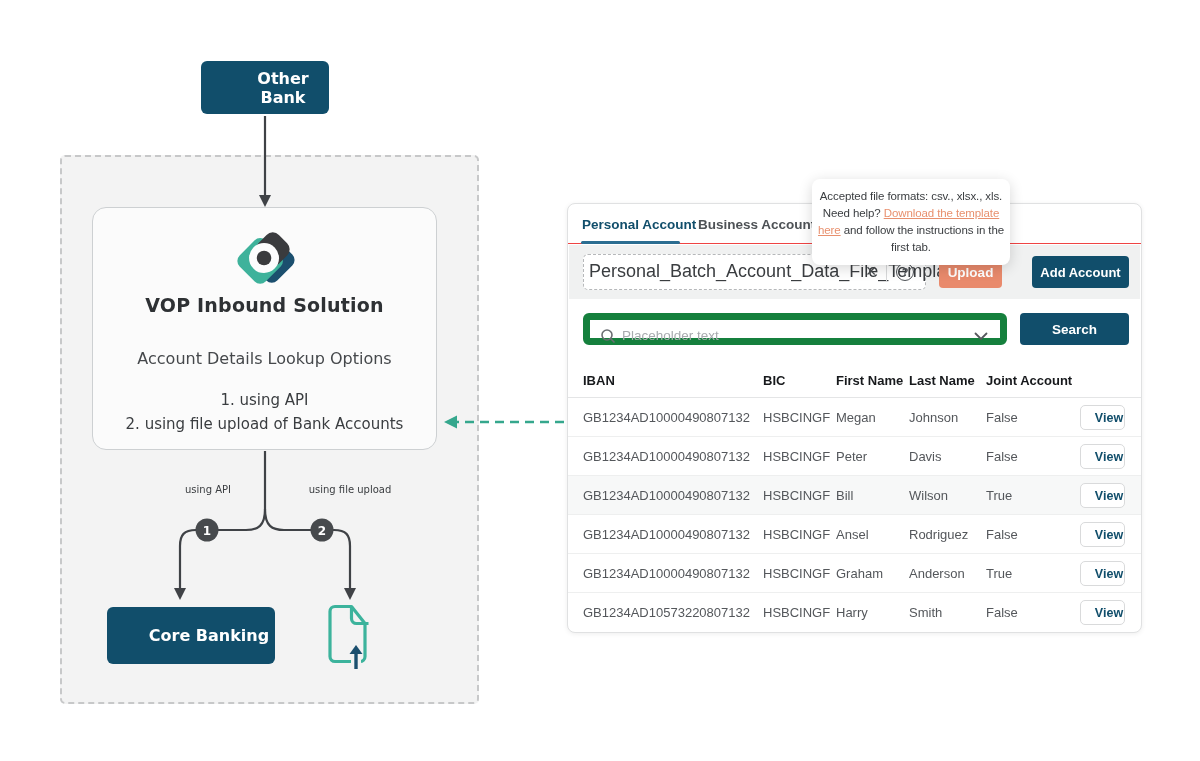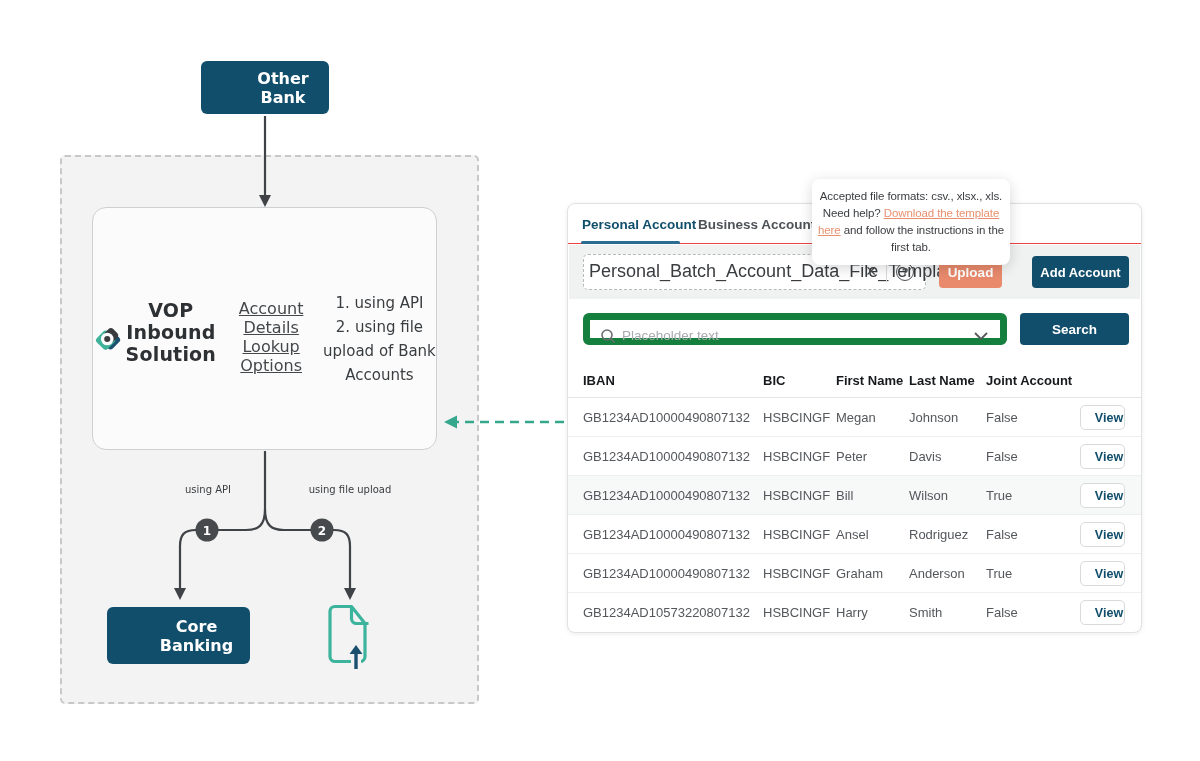--- a/index.html
+++ b/index.html
@@ -12,28 +12,28 @@
     font-family:"Liberation Sans",sans-serif;}
   .diag-font{font-family:"DejaVu Sans","Liberation Sans",sans-serif;}
 
   
   .dashed-region{position:absolute;left:60px;top:155px;width:419px;height:549px;
     background:#F3F3F3;border:2px dashed #C7C8C9;border-radius:5px;}
   .node-btn{position:absolute;display:flex;align-items:center;justify-content:center;
     background:var(--navy);color:#fff;border:none;border-radius:6px;
     font-family:"DejaVu Sans","Liberation Sans",sans-serif;font-size:16px;font-weight:600;cursor:pointer;padding-left:36px;}
   .other-bank{left:201px;top:61px;width:128px;height:53px;}
-  .core-banking{left:107px;top:607px;width:143px;height:57px;}
+  .core-banking{left:107px;top:607px;width:168px;height:57px;}
 
   .solution-box{position:absolute;left:92px;top:207px;width:345px;height:243px;
     background:#FBFBFB;border:1.5px solid #CDD0D2;border-radius:14px;
-    display:flex;flex-direction:row;align-items:center;text-align:center;}
+    display:flex;flex-direction:column;align-items:center;text-align:center;}
   .solution-box .logo{margin-top:20px;}
   .sol-title{margin-top:6px;font-size:19px;font-weight:700;color:#2E3134;letter-spacing:.2px;}
-  .sol-sub{margin-top:16px;font-size:16px;color:#45484B;text-decoration:underline;}
+  .sol-sub{margin-top:33px;font-size:16px;color:#45484B;}
   .sol-opt{font-size:15px;color:#3A3D40;line-height:24px;}
   .sol-opts{margin-top:20px;}
 
   .branch-label{position:absolute;top:484px;font-size:10px;color:#3A3D40;text-align:center;}
   .branch-label.api{left:156px;width:104px;}
   .branch-label.file{left:280px;width:140px;}
 
   .overlay{position:absolute;left:0;top:0;width:1200px;height:761px;pointer-events:none;z-index:5;}
 
   

